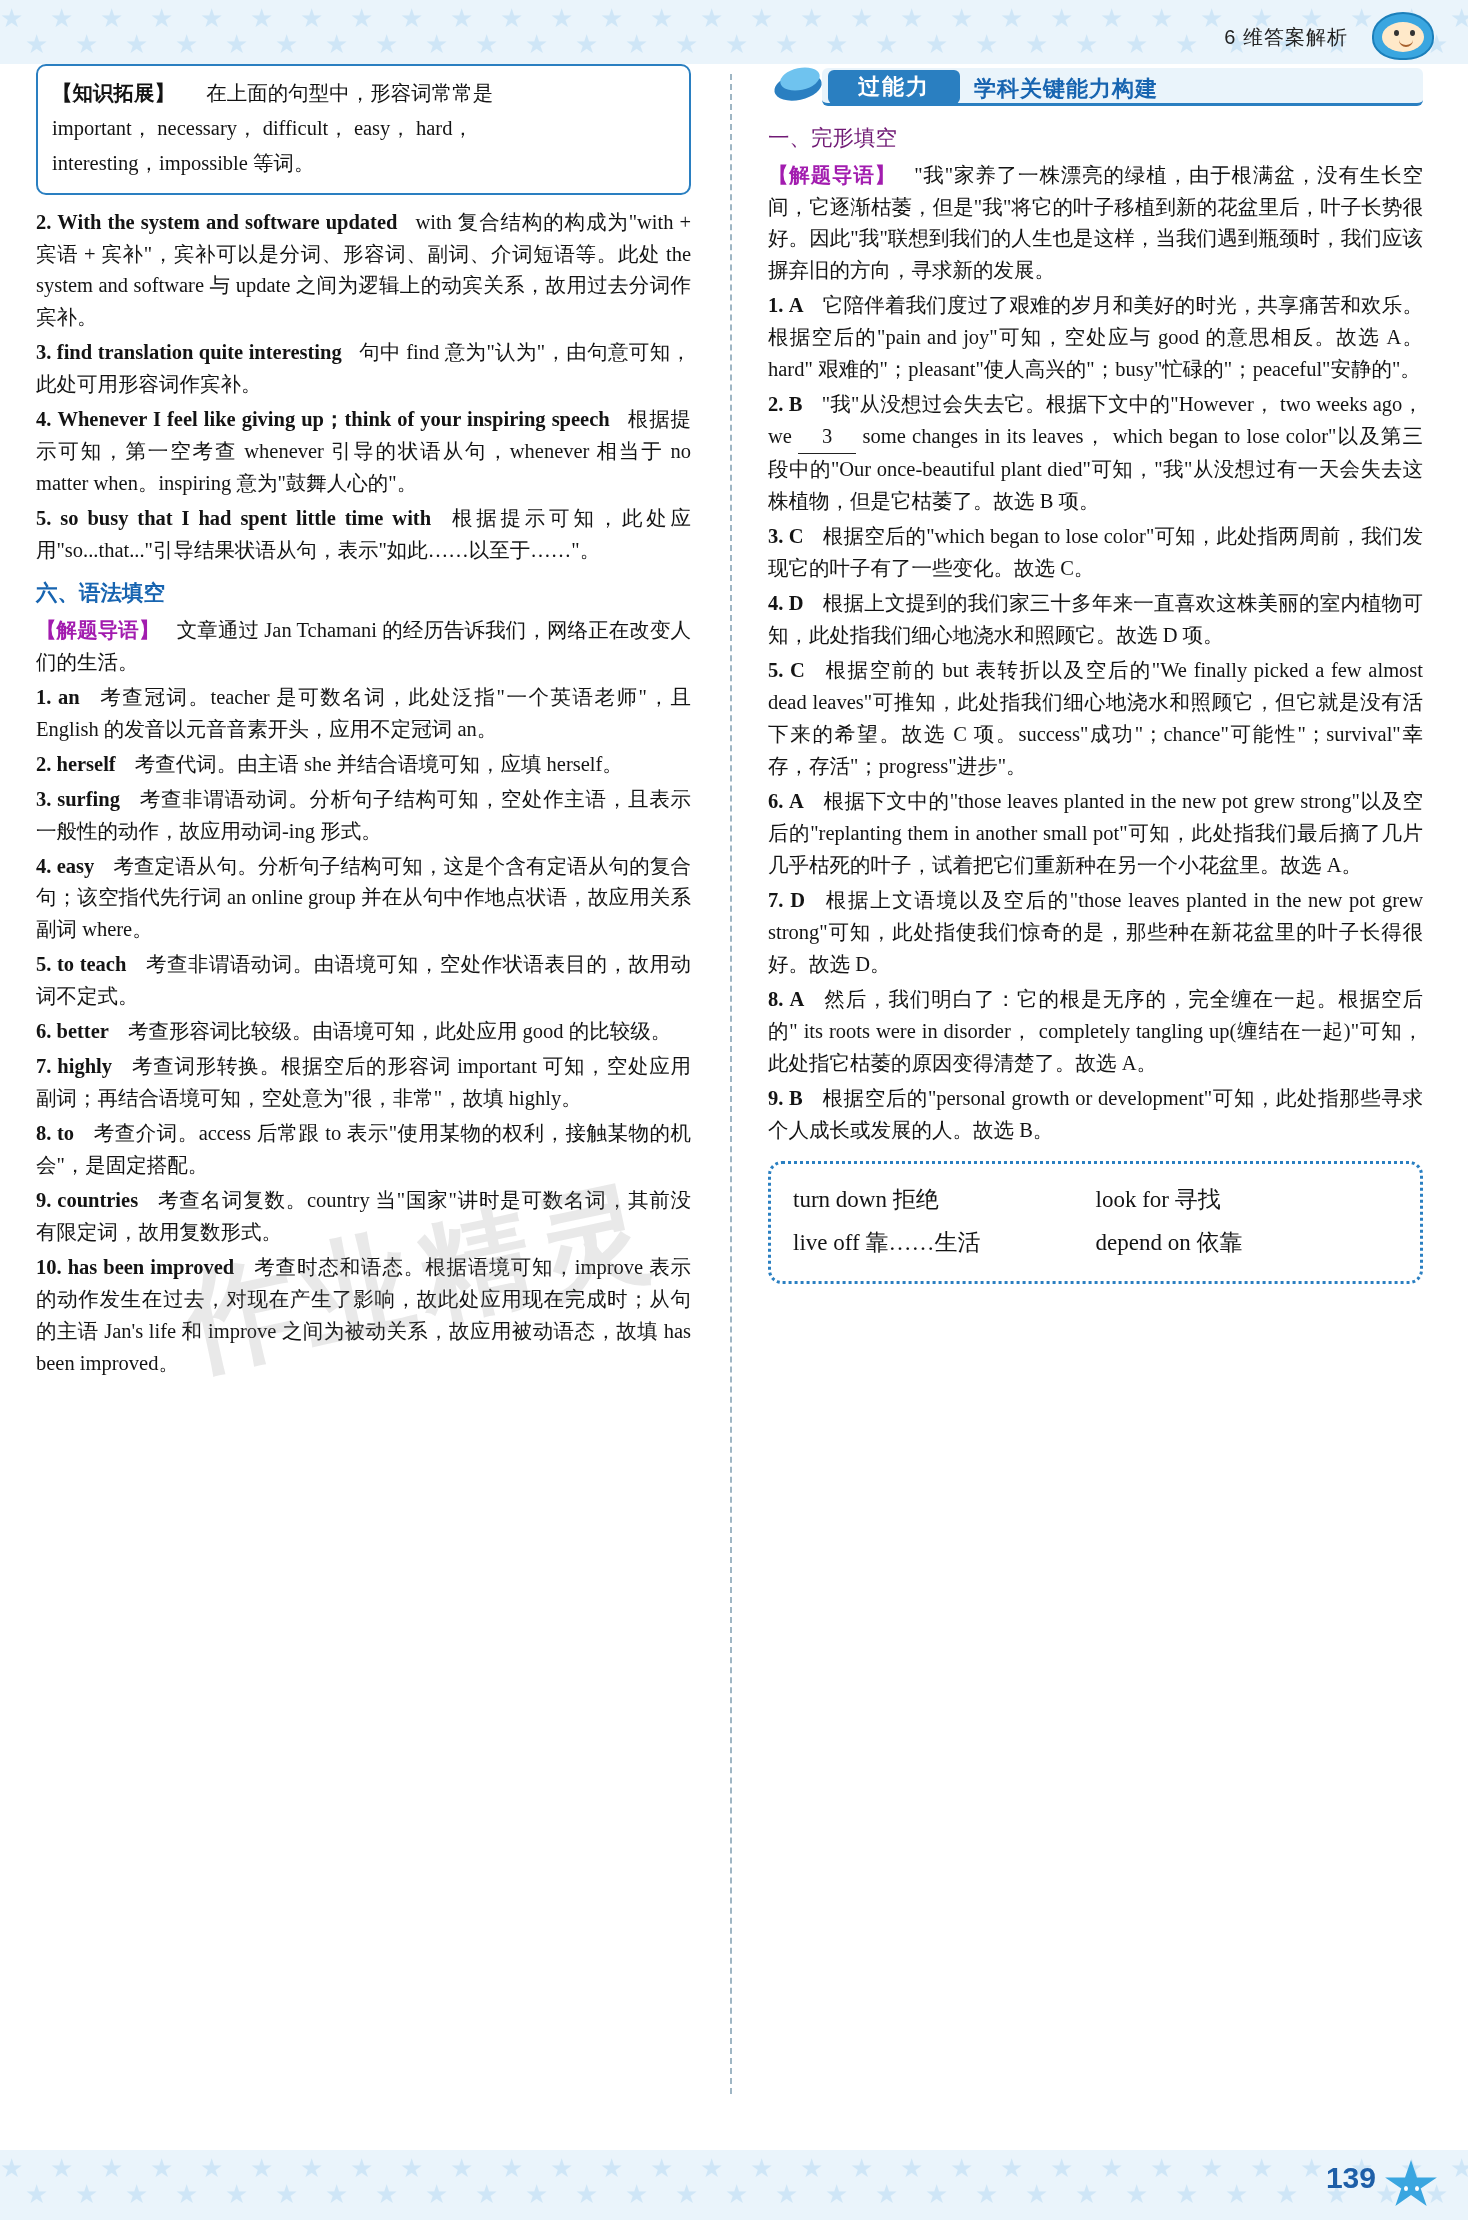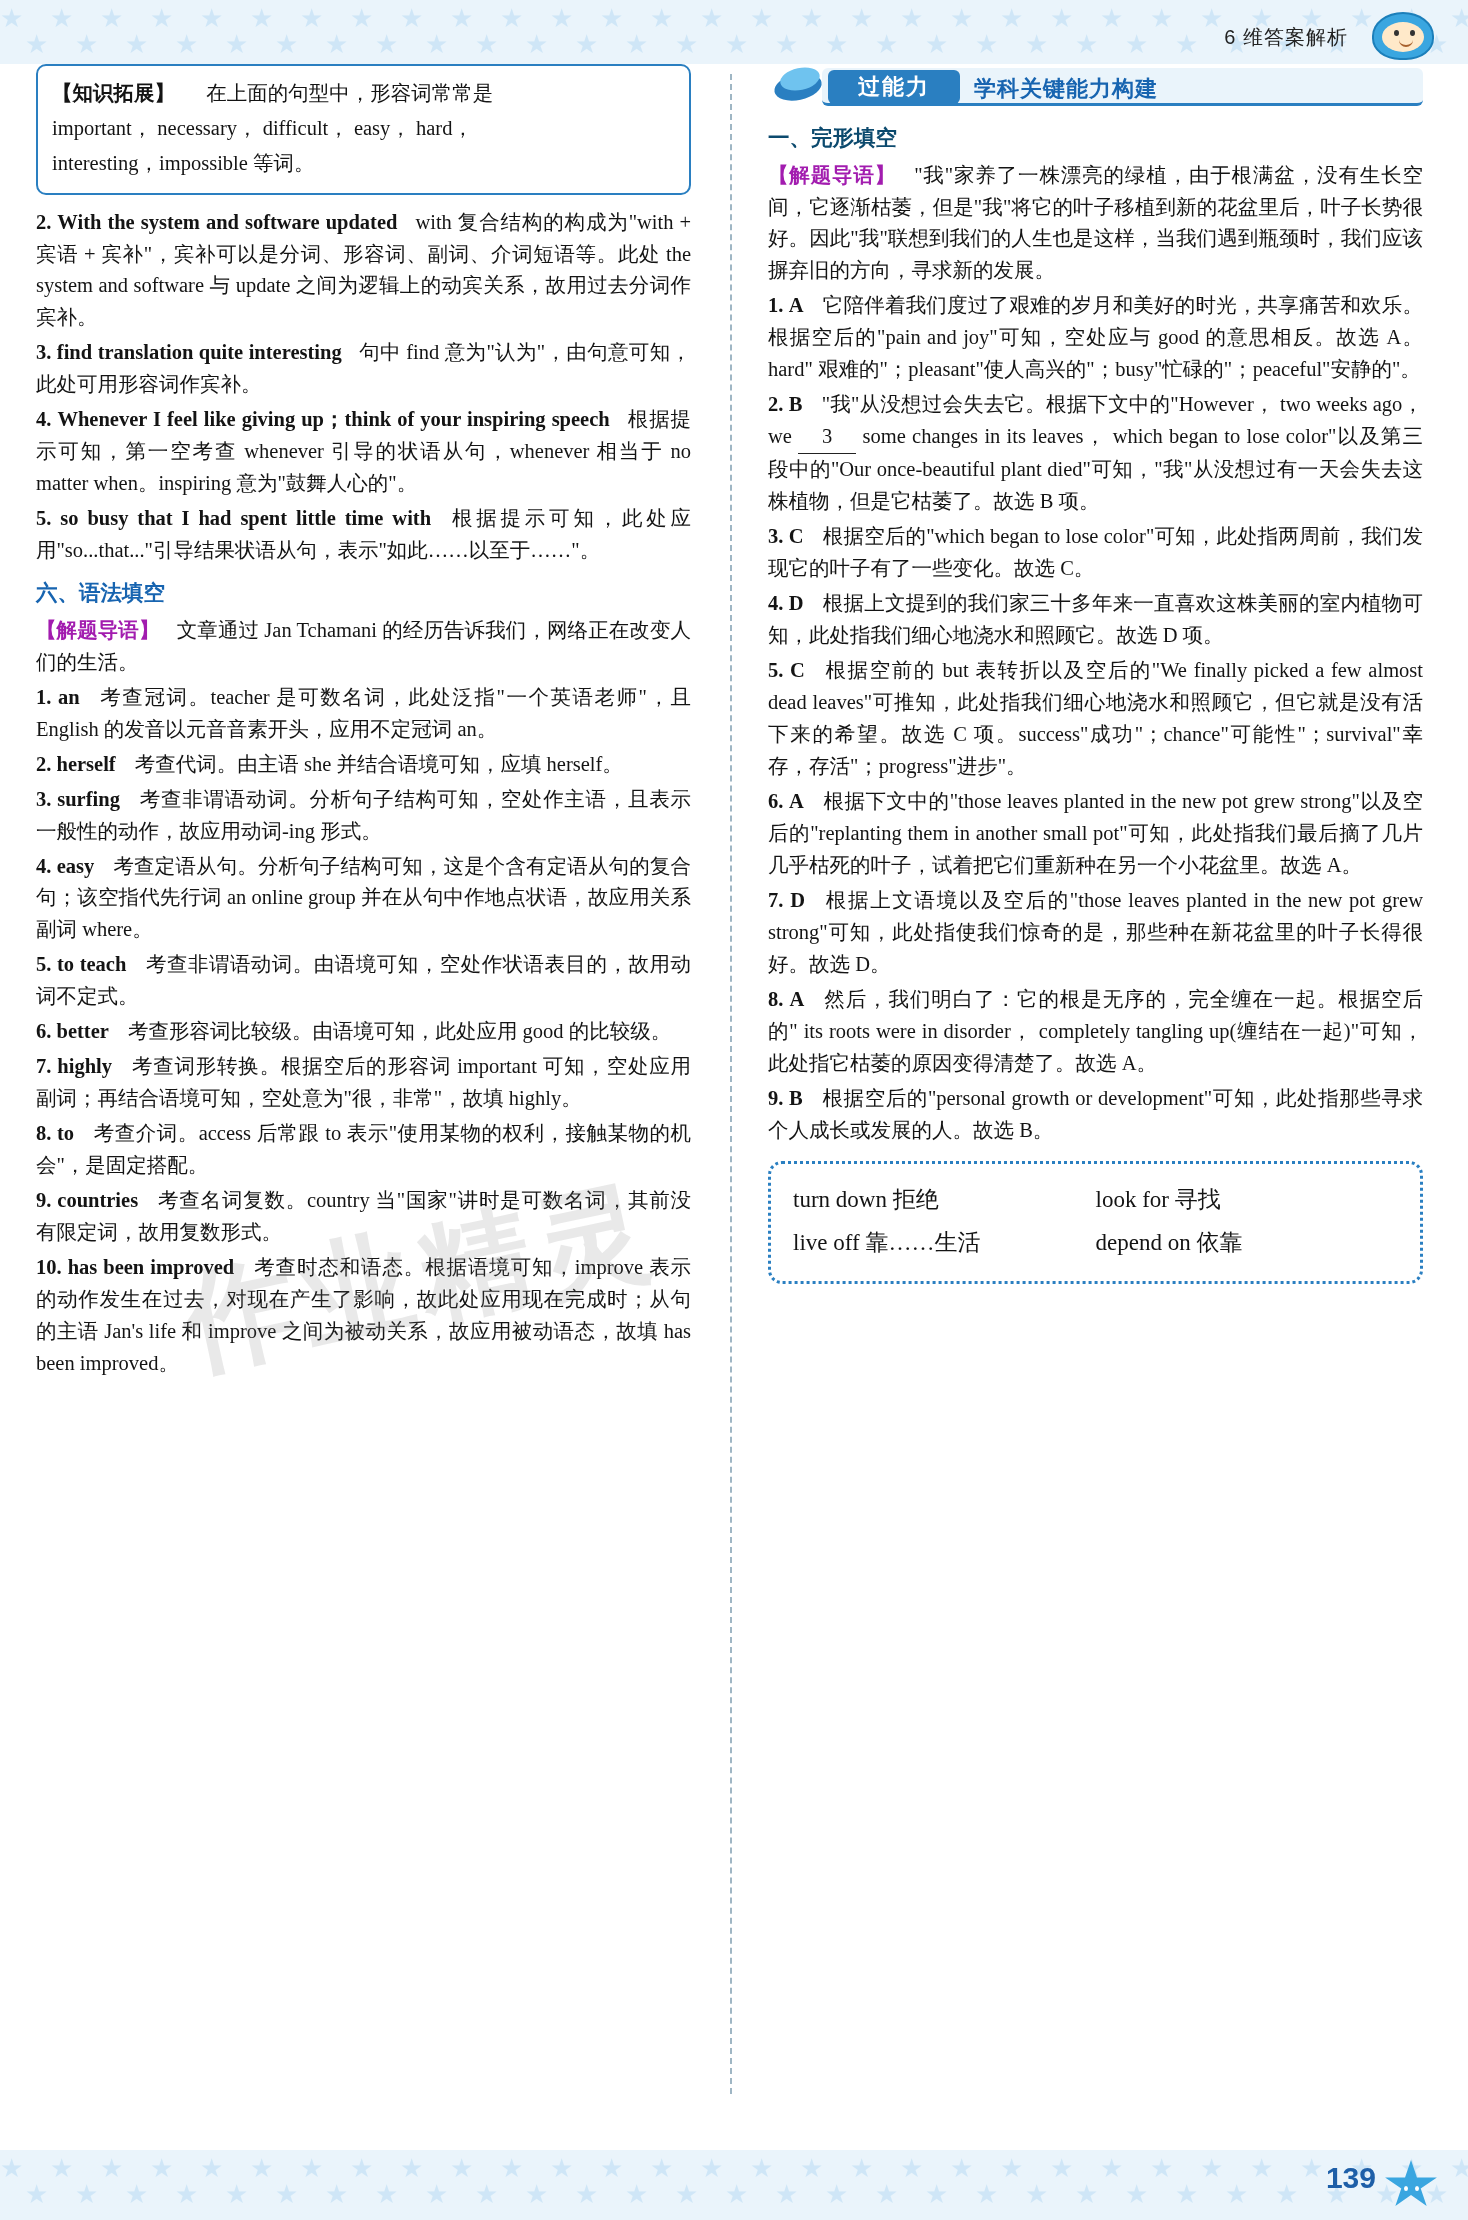--- a/index.html
+++ b/index.html
@@ -124,21 +124,21 @@
     margin-top:14px;
     border:3px dotted #2a7fc1; border-radius:14px;
     padding:14px 22px 16px 22px;
     display:flex; flex-wrap:wrap;
   }
   .phrase {
     width:50%; font-size:23px; line-height:1.9;
   }
 
   
-  .rule-sec { color:#0c4a6e; font-weight:bold; font-size:21.5px; margin:4px 0 4px 0;}
+  .rule-sec { color:#701a75; font-weight:normal; font-size:21.5px; margin:4px 0 4px 0;}
 
   
   .pagenum {
     position:absolute; right:92px; bottom:18px;
     font-size:30px; font-weight:bold; color:#1e5fa8;
     font-family:"Liberation Sans", sans-serif;
   }
   .foot-star {
     position:absolute; right:30px; bottom:10px; width:54px; height:50px;
   }

